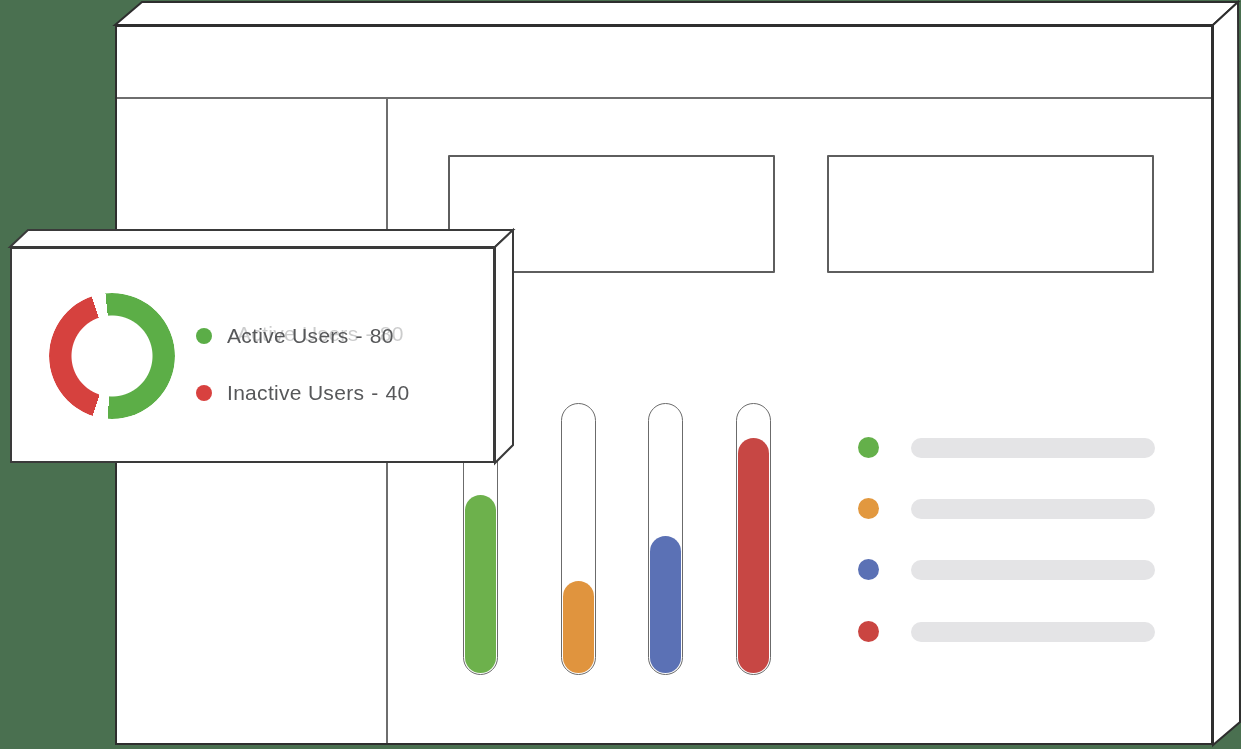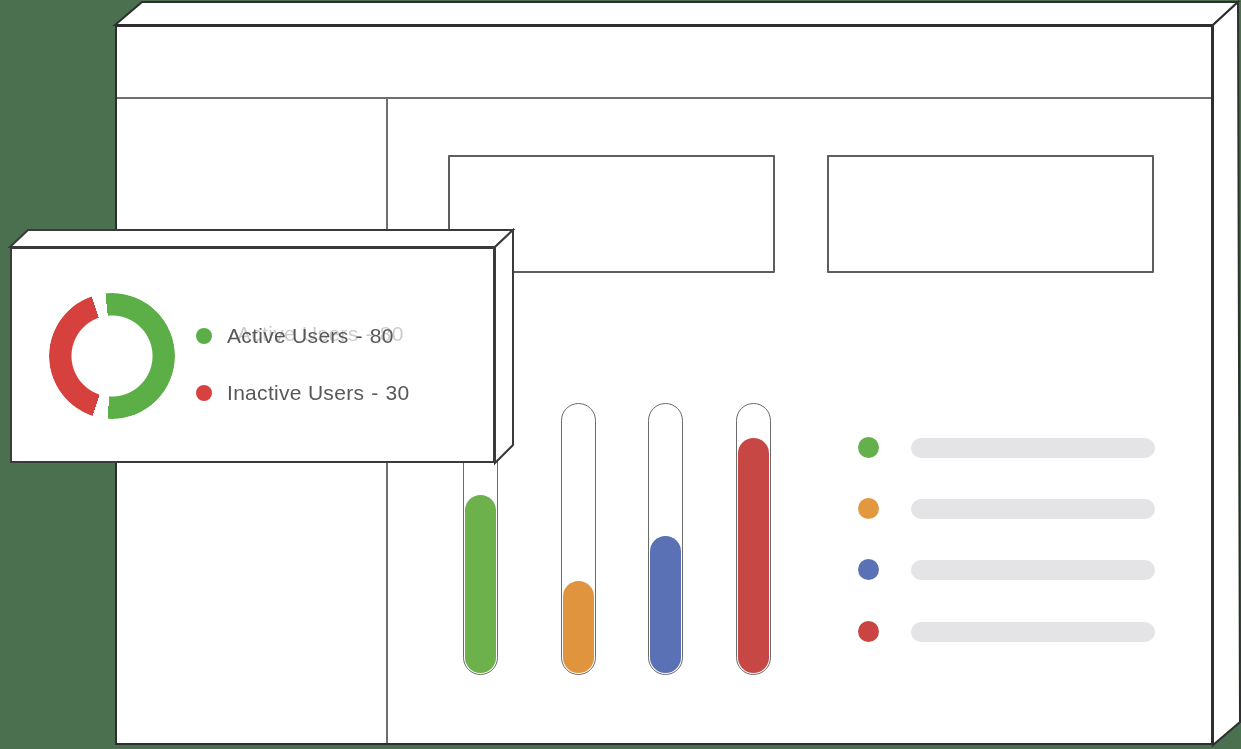--- a/index.html
+++ b/index.html
@@ -137,16 +137,16 @@
     <span class="row-label">
       <span>Active Users</span><span class="sep">-</span><span>80</span>
       <span class="ghost" aria-hidden="true">
         <span>Active Users</span><span class="sep">-</span><span>80</span>
       </span>
     </span>
   </div>
   <div class="card-legend-row">
     <span class="dot" style="background: rgb(216, 65, 63);"></span>
     <span class="row-label">
-      <span>Inactive Users</span><span class="sep">-</span><span>30</span>
+      <span>Inactive Users</span><span class="sep">-</span><span>40</span>
     </span>
   </div>
 </div>
 
 </body></html>

